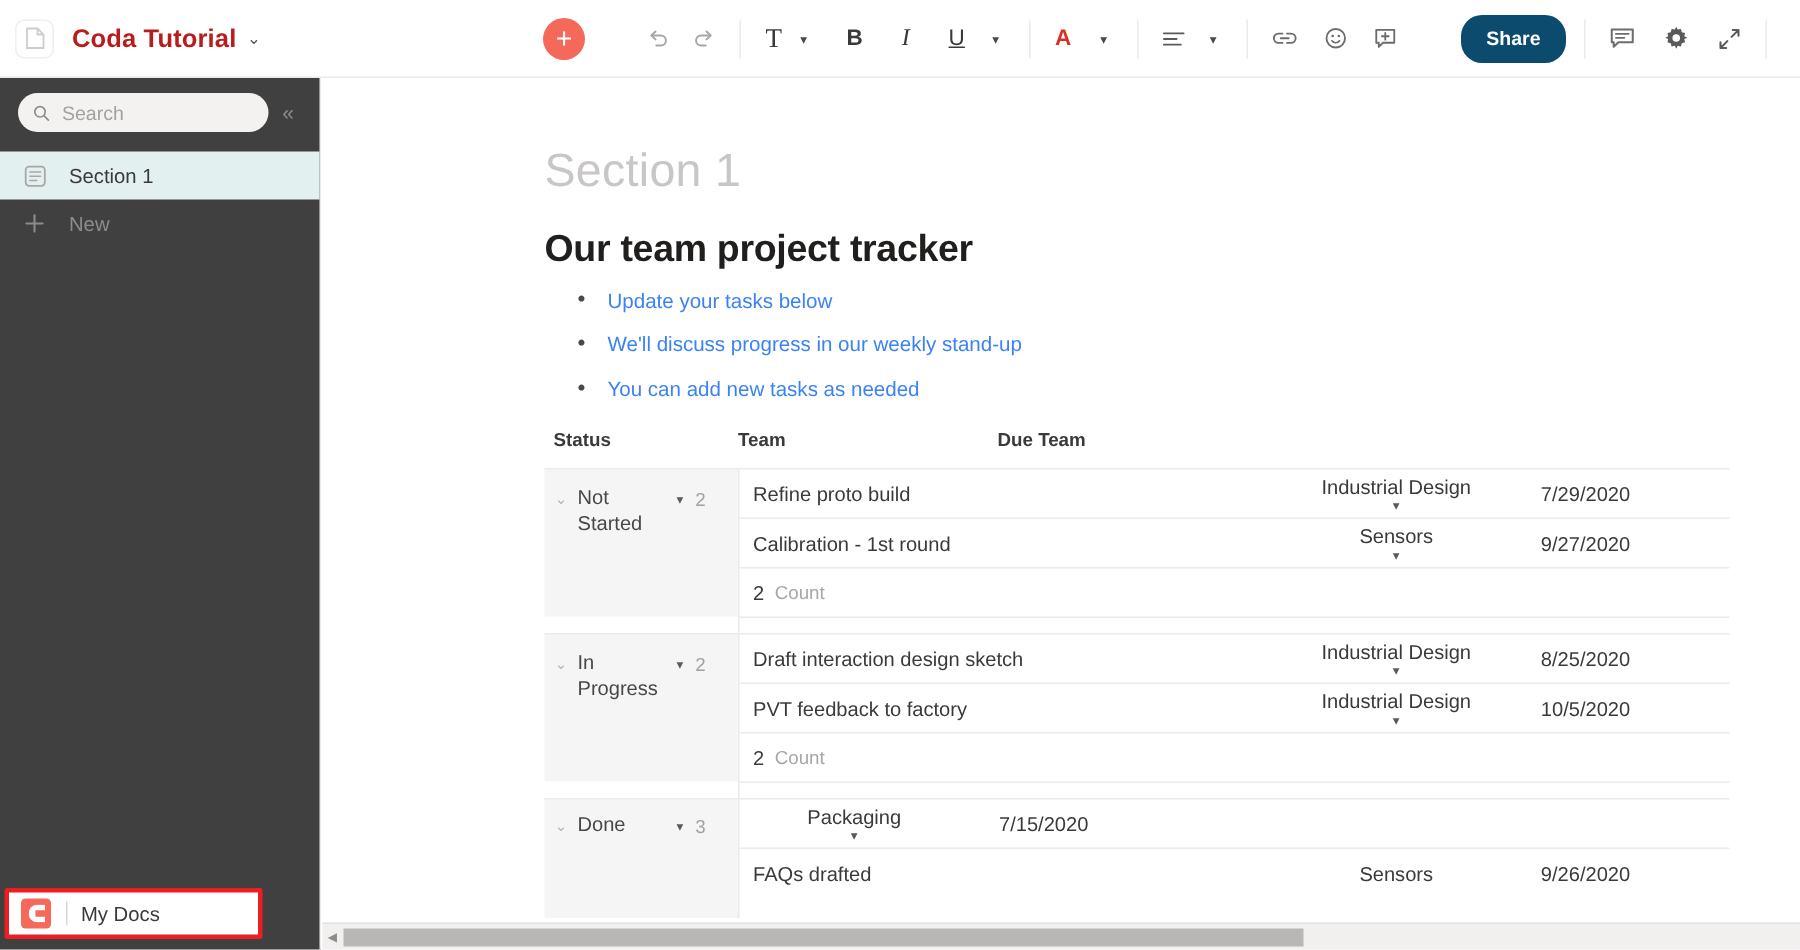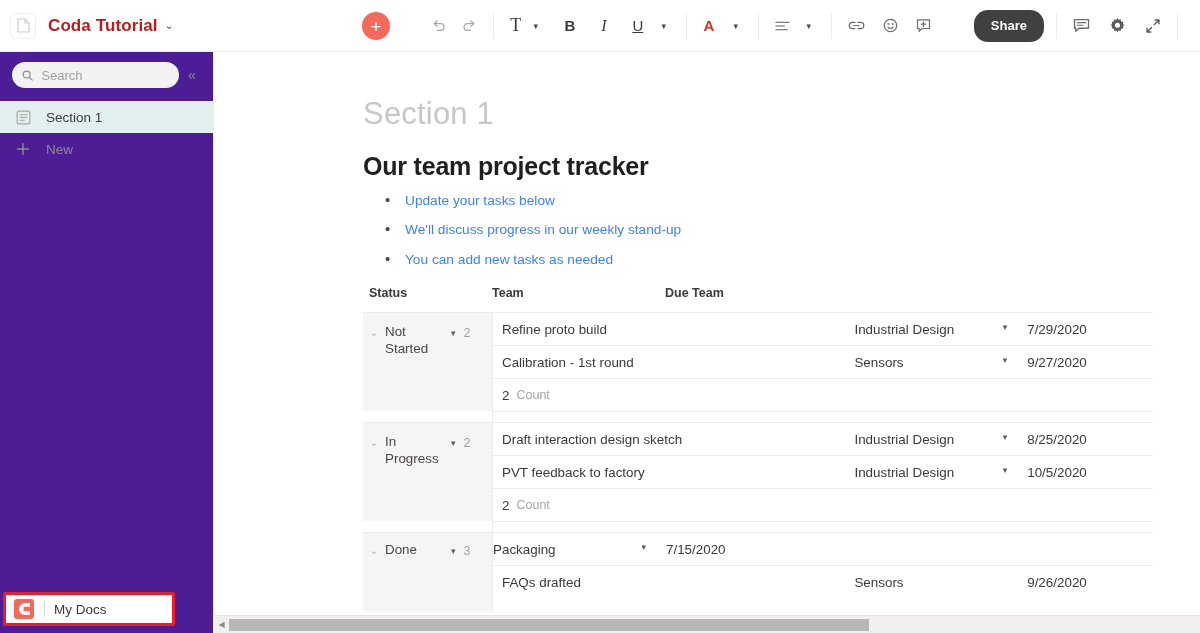--- a/index.html
+++ b/index.html
@@ -52,30 +52,30 @@
   }
   .tool-btn.small-caret { font-size: 9px; padding: 0 2px; color: #4a4847; }
   .tool-btn.red { color: #d93025; font-weight: 700; font-size: 15px; }
   .tool-btn.bold  { font-weight: 700; font-size: 15px; color: #3b3a39; }
   .tool-btn.ital  { font-style: italic; font-family: "Liberation Serif", serif; font-size: 16px; color: #3b3a39; }
   .tool-btn.under { text-decoration: underline; font-size: 15px; color: #3b3a39; }
   .tool-btn.tsize { font-size: 18px; font-family: "Liberation Serif", serif; color: #3b3a39; }
 
   .share-btn {
     height: 32px; padding: 0 17px; border-radius: 14px;
-    background: #404040; color: #fff; font-size: 13px; font-weight: 600;
+    background: #0c4a6e; color: #fff; font-size: 13px; font-weight: 600;
     display: flex; align-items: center; justify-content: center;
     cursor: pointer; user-select: none;
   }
 
   
   .sidebar {
     position: absolute; left: 0; top: 52px;
     width: 214px; height: 581px;
-    background: #4c1d95;
+    background: #404040;
     border-right: 1px solid #eceaea;
   }
   .search-row {
     display: flex; align-items: center;
     margin: 10px 8px 0 12px;
   }
   .search-box {
     flex: 1; height: 26px; border-radius: 13px;
     background: #f3f2f1; display: flex; align-items: center;
     padding: 0 10px;
@@ -203,22 +203,23 @@
   .row {
     height: 33px; display: flex; align-items: center;
     border-top: 1px solid #eceaea;
   }
   .row:first-child { border-top: 1px solid #eceaea; }
   .cell-task {
     width: 362px; padding-left: 9px; font-size: 13.4px; color: #3b3a39;
   }
   .cell-team {
     width: 173px; font-size: 13.4px; color: #3b3a39;
-    display: flex; align-items: flex-start; justify-content: space-between;
+    display: flex; align-items: center; justify-content: space-between;
     padding-right: 20px;
+    flex-direction: column;
   }
   .cell-team .tdrop { font-size: 9px; color: #5c5a59; }
   .cell-due {
     width: 126px; font-size: 13.4px; color: #3b3a39;
   }
   .count-row {
     height: 33px; display: flex; align-items: center;
     border-top: 1px solid #eceaea;
     padding-left: 9px;
   }

